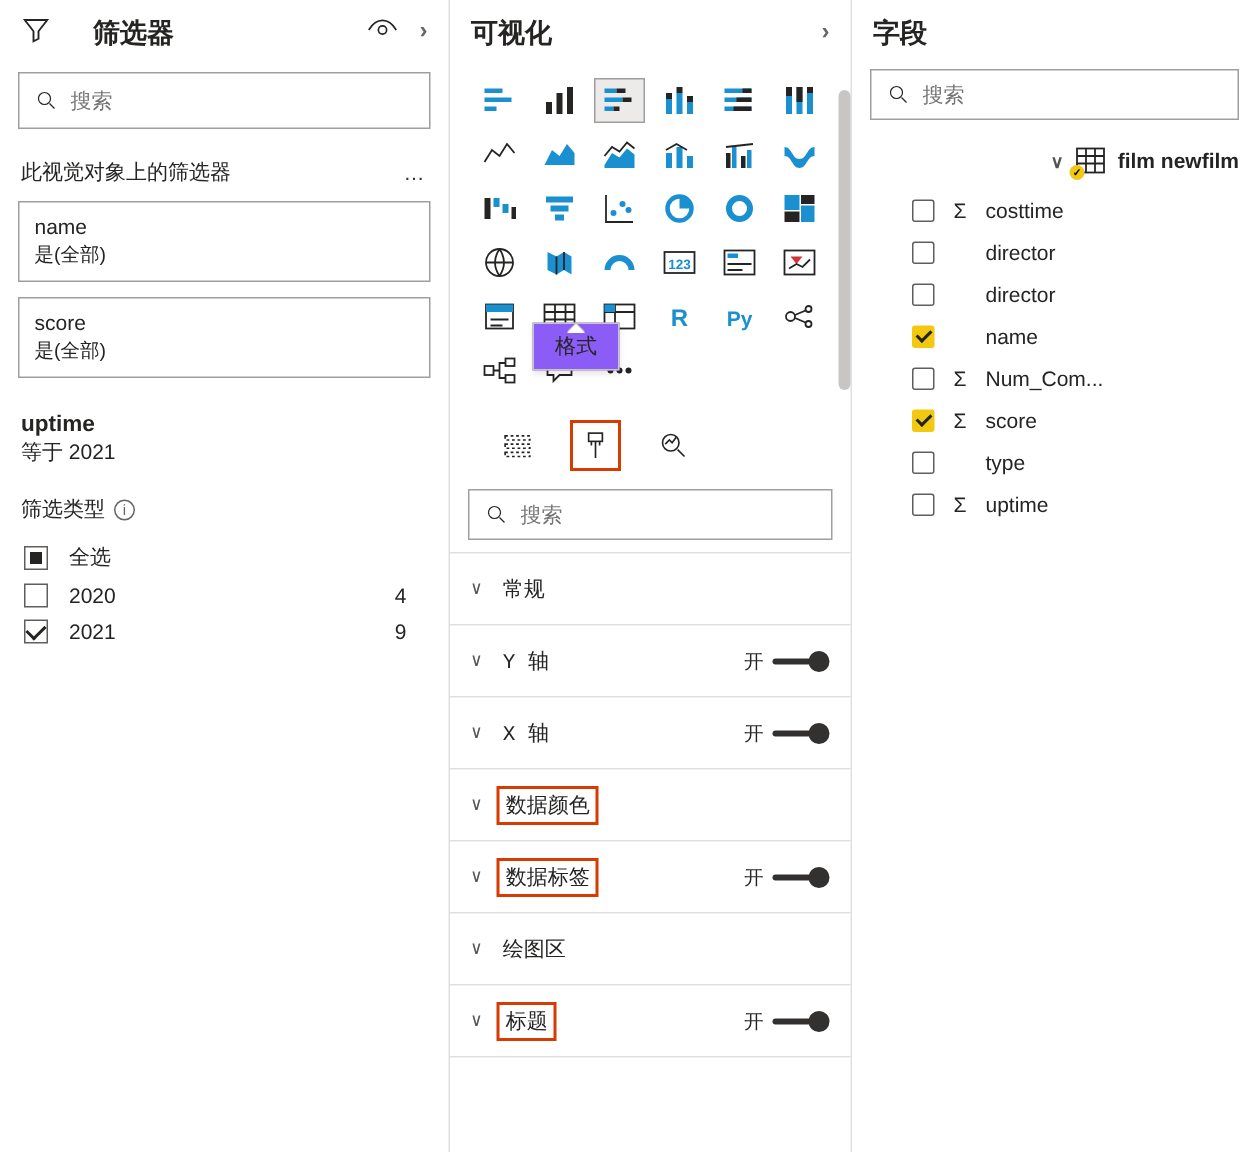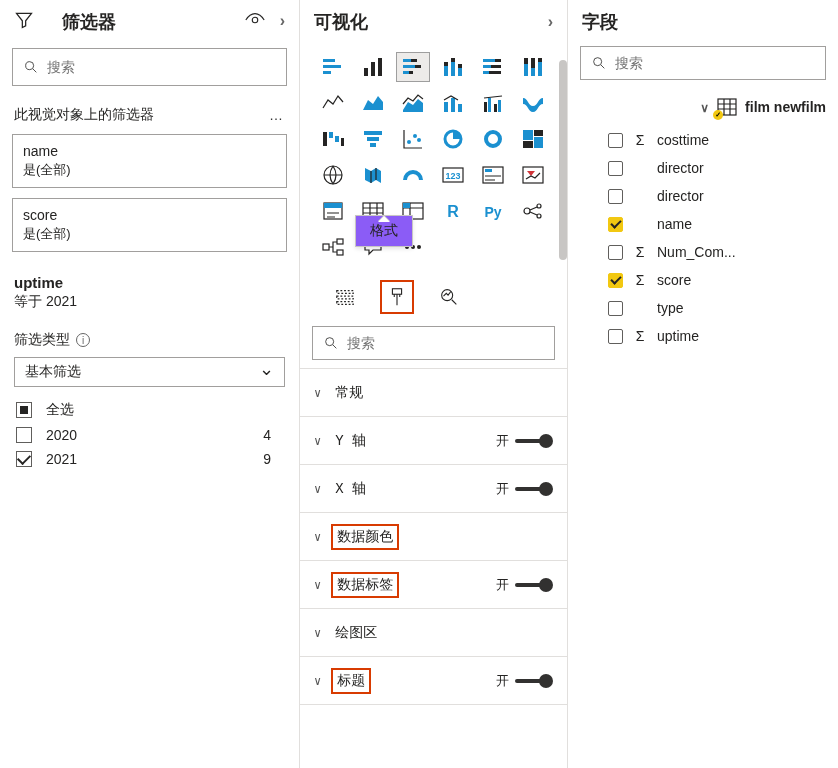--- a/index.html
+++ b/index.html
@@ -255,24 +255,20 @@
   </div>
 
   <div class="uptime-block">
     <div class="fname">uptime</div>
     <div class="fval">等于 2021</div>
   </div>
 
   <div class="filter-type-row">
     <span>筛选类型</span>
     <span class="info-circle">i</span>
-  </div>
-  <div class="dropdown">
-    <span>基本筛选</span>
-    <span class="chev-down"></span>
   </div>
 
   <div class="check-list">
     <div class="check-row">
       <span class="cbx fill-square"></span>
       <span>全选</span>
       <span class="count"></span>
     </div>
     <div class="check-row">
       <span class="cbx"></span>

